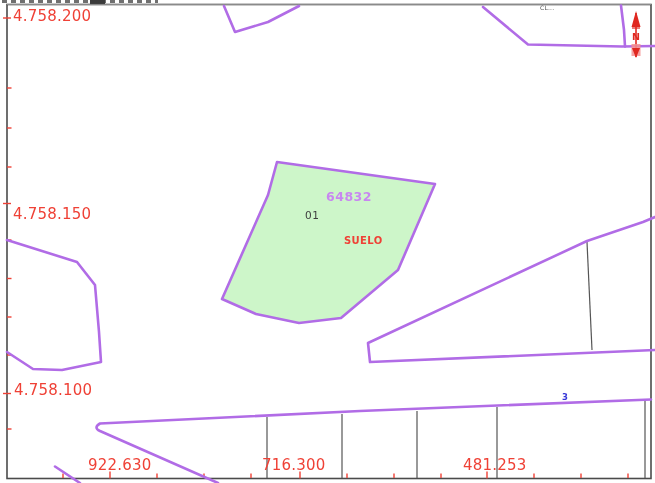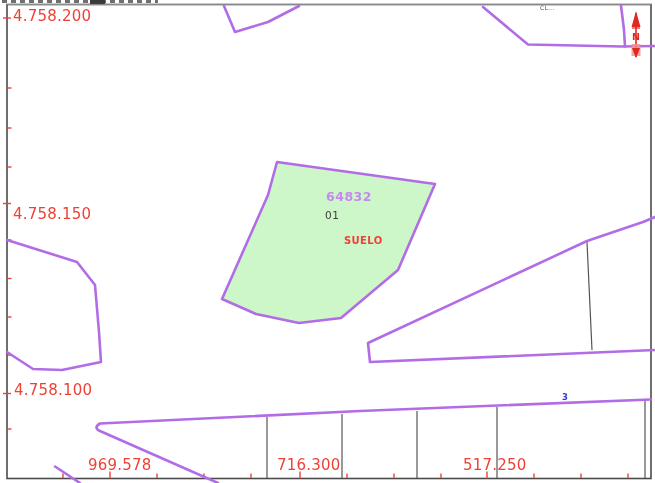--- a/index.html
+++ b/index.html
@@ -101,24 +101,24 @@
       <rect x="631.5" y="44" width="9" height="12" fill="#f49090" opacity="0.85"></rect>
       <polygon points="636,58 632,48 640,48" fill="#e02820"></polygon>
       <text x="632" y="39.5" font-family="DejaVu Sans, sans-serif" font-size="9.5" font-weight="bold" fill="#e02820">N</text>
     </g>
   </svg>
 
   <div class="lbl coord" style="left:13px;top:9px;">4.758.200</div>
   <div class="lbl coord" style="left:13px;top:193px;margin-top:14px;">4.758.150</div>
   <div class="lbl coord" style="left:14px;top:383px;">4.758.100</div>
 
-  <div class="lbl coord" style="left:88px;top:458px;">969.578</div>
-  <div class="lbl coord" style="left:277px;top:458px;">716.300</div>
-  <div class="lbl coord" style="left:463px;top:458px;">517.250</div>
+  <div class="lbl coord" style="left:88px;top:458px;">922.630</div>
+  <div class="lbl coord" style="left:262px;top:458px;">716.300</div>
+  <div class="lbl coord" style="left:463px;top:458px;">481.253</div>
 
   <div class="lbl parcel-code" style="left:294px;top:191px;margin-left:32px;">64832</div>
-  <div class="lbl subparcel" style="left:305px;top:210px;margin-left:20px;">01</div>
+  <div class="lbl subparcel" style="left:305px;top:210px;">01</div>
   <div class="lbl landuse" style="left:344px;top:236px;">SUELO</div>
 
   <div class="lbl street-num" style="left:562px;top:393px;">3</div>
   <div class="lbl street-name" style="left:540px;top:5px;">CL...</div>
 
 </div>
 
 </body></html>

